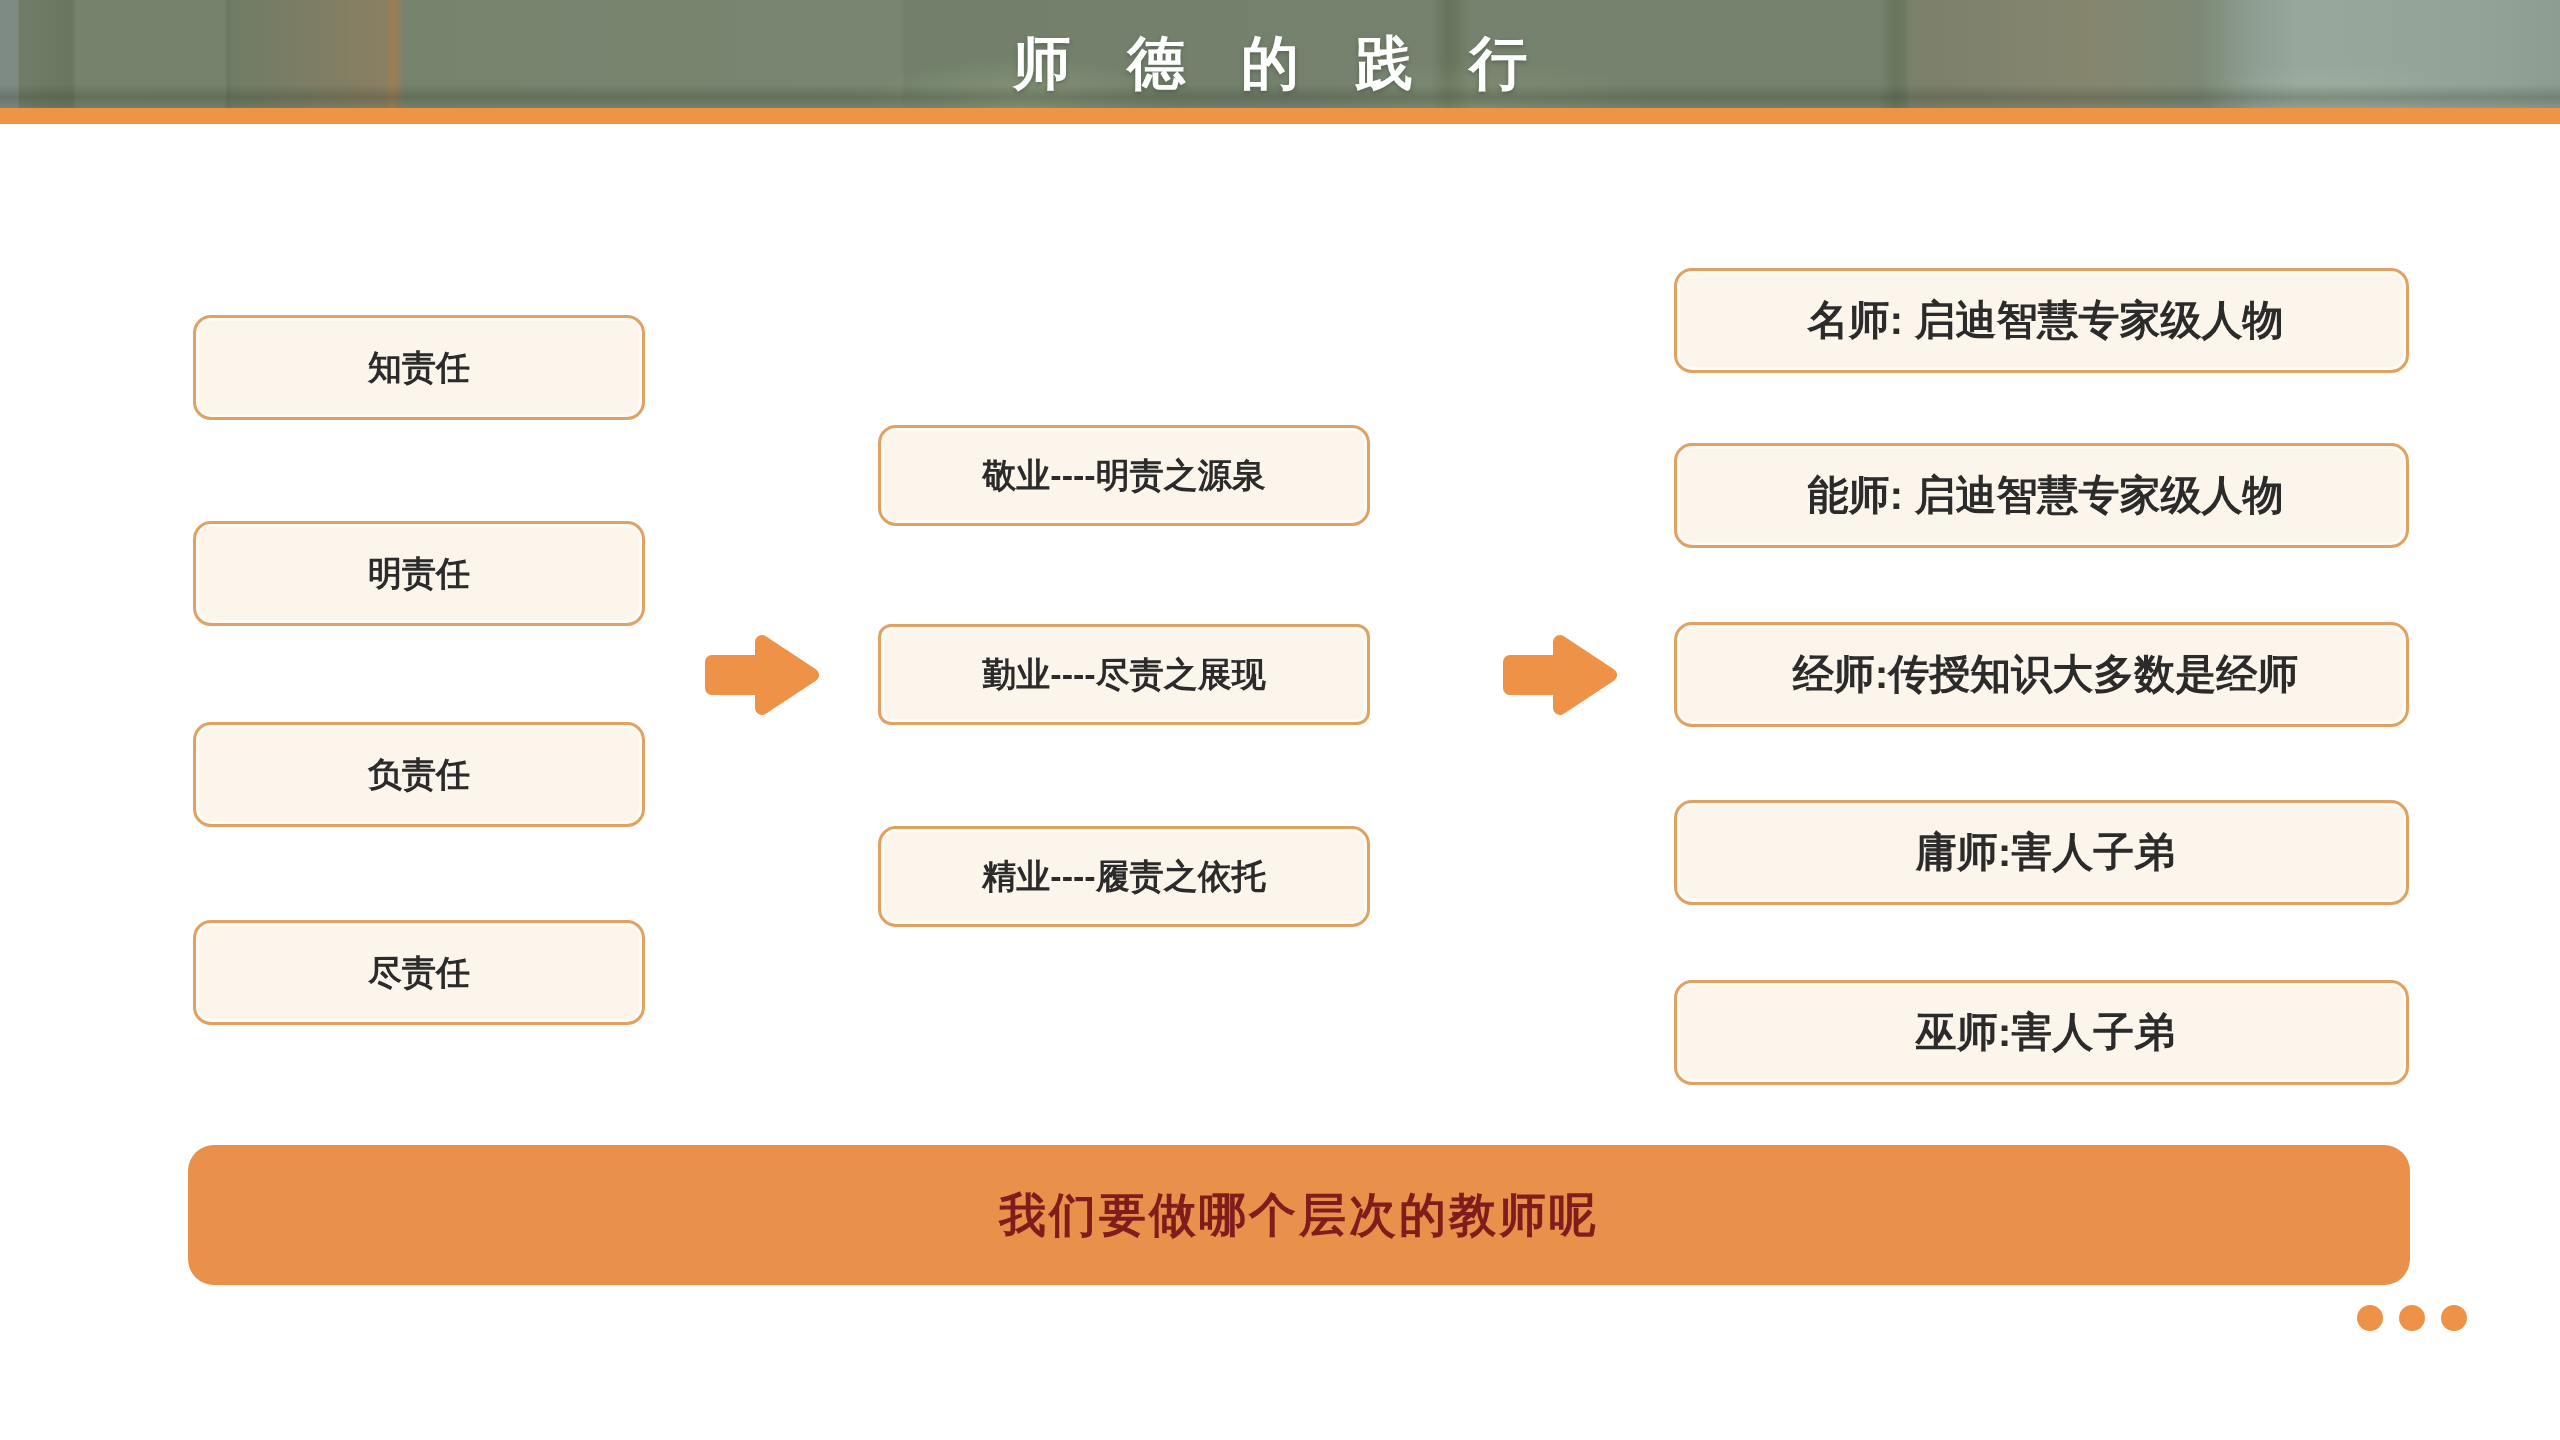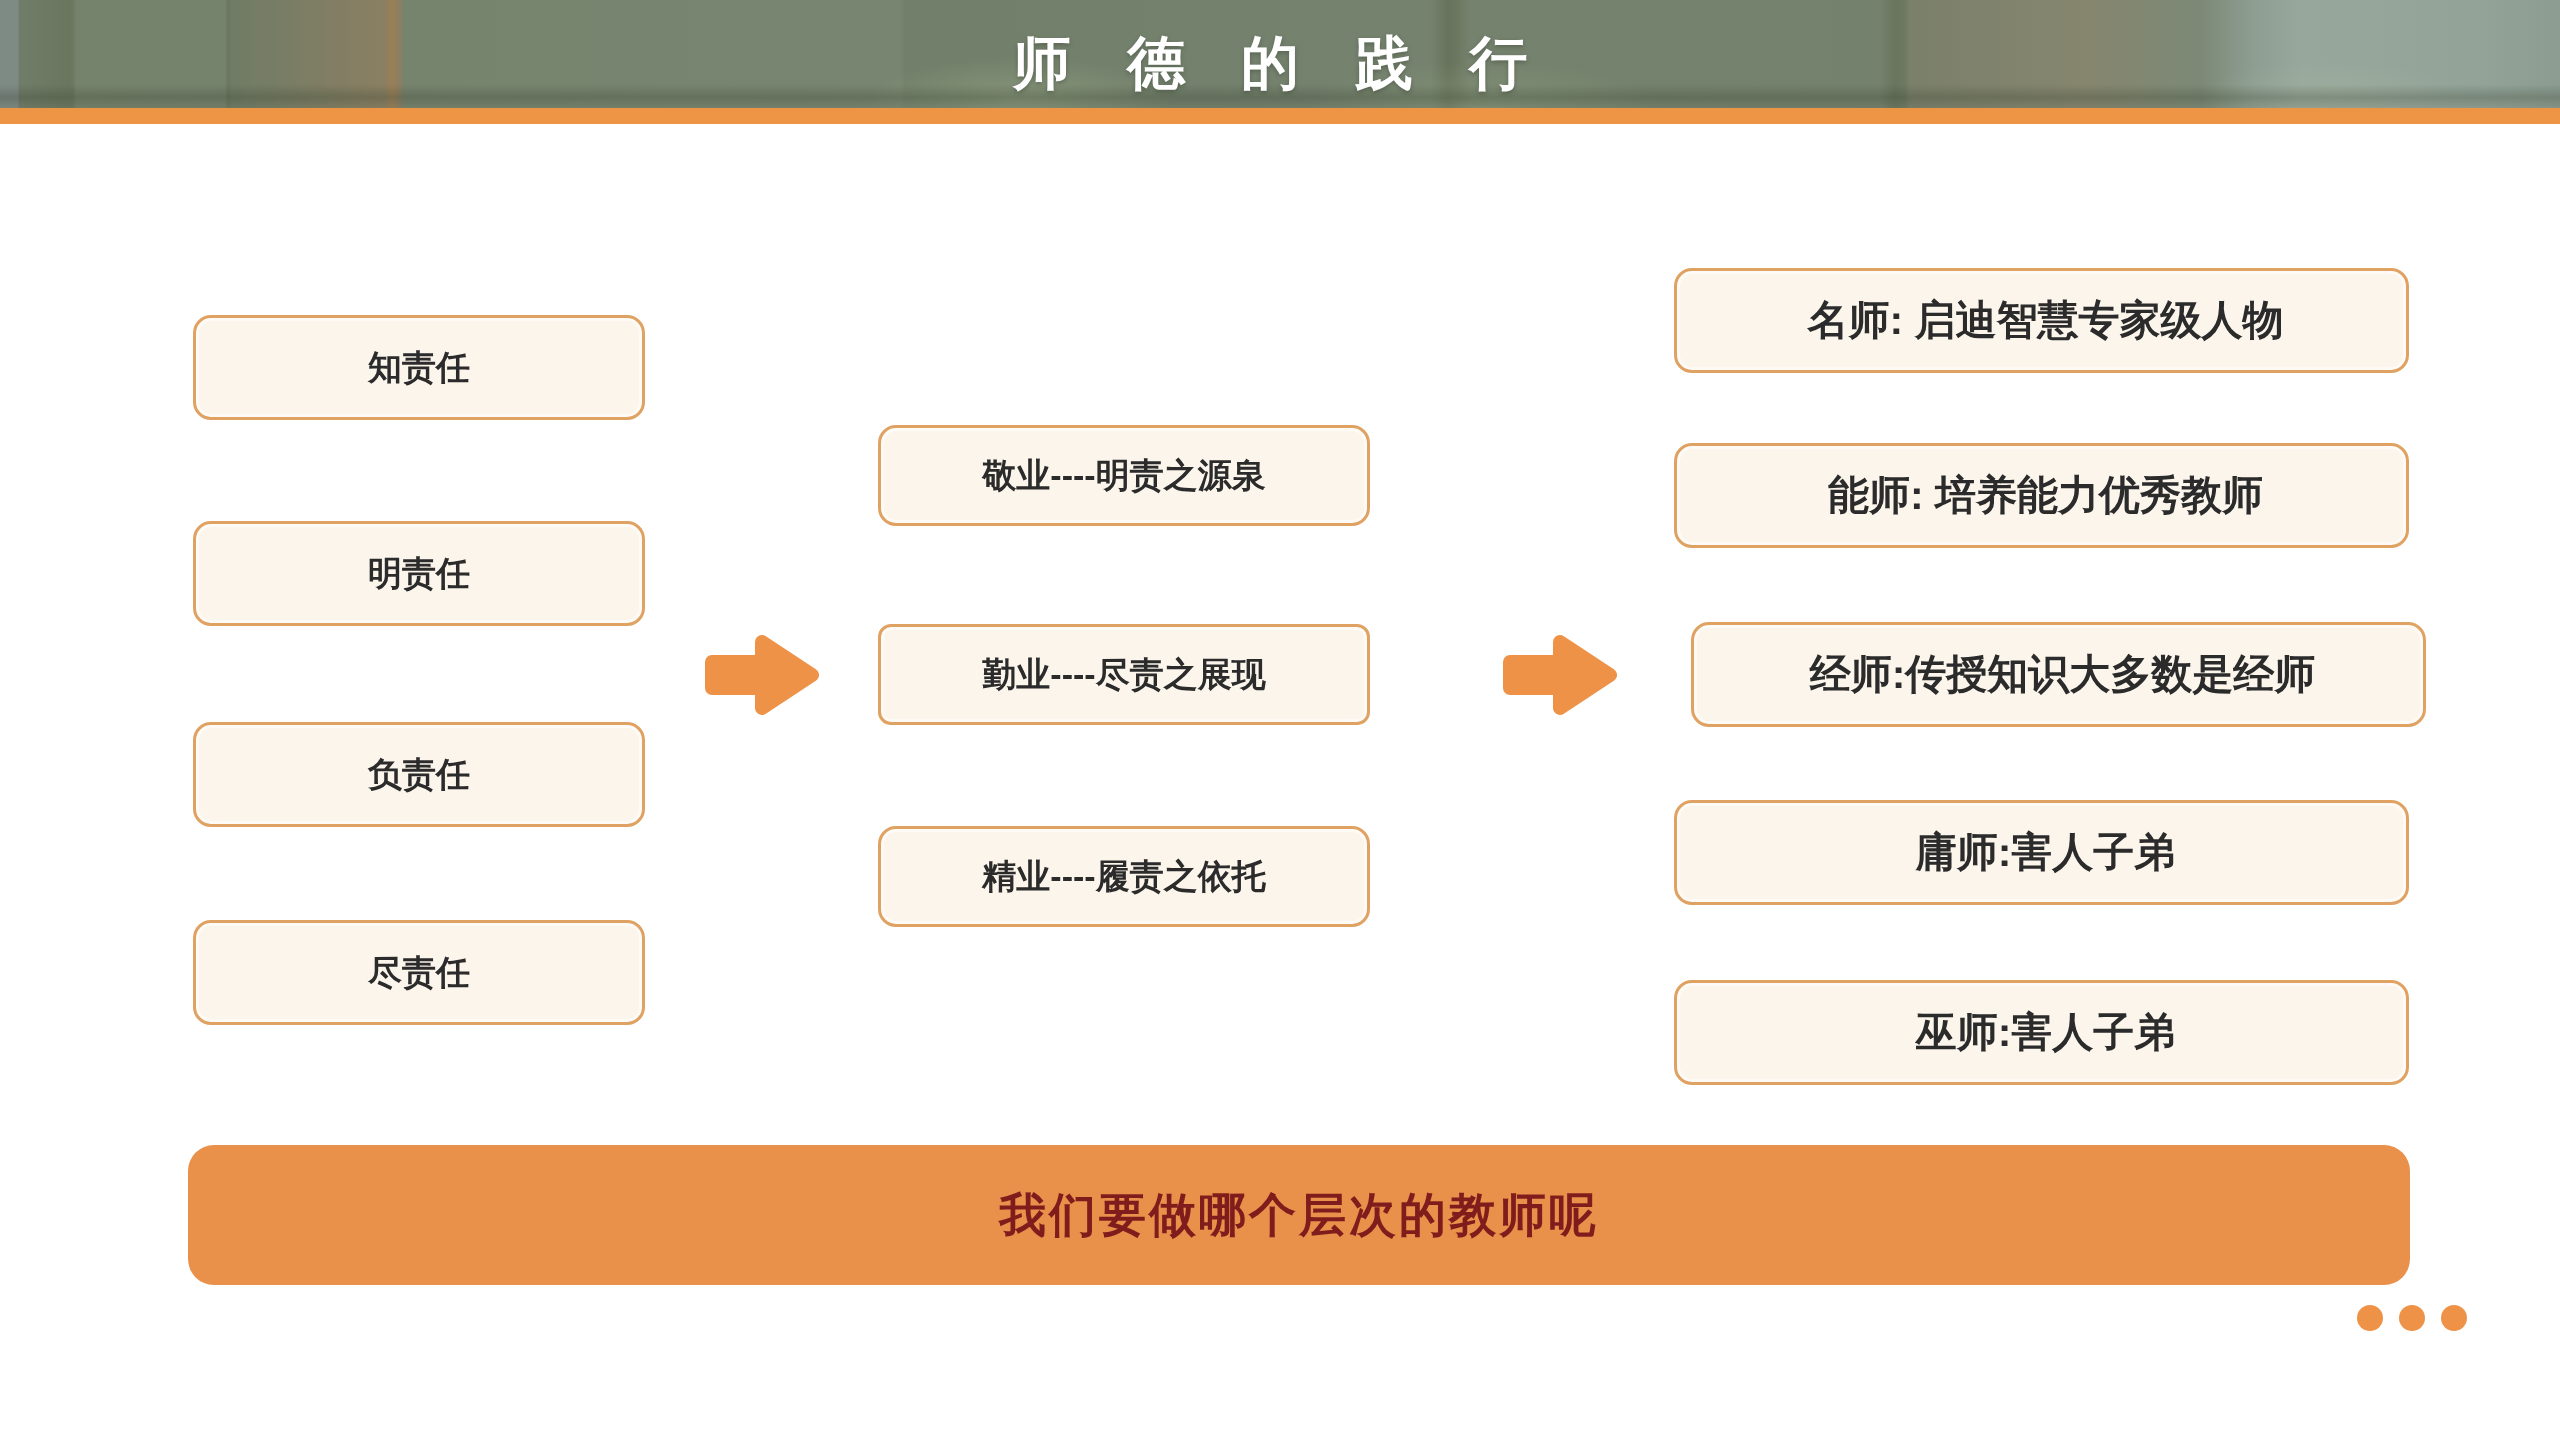--- a/index.html
+++ b/index.html
@@ -92,21 +92,21 @@
   .l1 { top: 521px; }
   .l2 { top: 722px; }
   .l3 { top: 920px; }
 
   .m0 { top: 425px; }
   .m1 { top: 624px; border-radius: 13px; }
   .m2 { top: 826px; }
 
   .r0 { top: 268px; }
   .r1 { top: 443px; }
-  .r2 { top: 622px; margin-left: 17px; }
+  .r2 { top: 622px; }
   .r3 { top: 800px; }
   .r4 { top: 980px; }
 
   
   .flow-arrow {
     position: absolute;
     width: 122px;
     height: 102px;
   }
   .arrow-1 { left: 700px; top: 624px; }
@@ -162,21 +162,21 @@
 
   <div class="node-box col-mid m0">敬业----明责之源泉</div>
   <div class="node-box col-mid m1">勤业----尽责之展现</div>
   <div class="node-box col-mid m2">精业----履责之依托</div>
 
   <svg class="flow-arrow arrow-2" viewBox="0 0 122 102" aria-hidden="true">
     <path d="M12 38 L62 38 L62 18 L112 51 L62 84 L62 64 L12 64 Z" fill="#EE9247" stroke="#EE9247" stroke-width="14" stroke-linejoin="round"></path>
   </svg>
 
   <div class="node-box col-right r0">名师: 启迪智慧专家级人物</div>
-  <div class="node-box col-right r1">能师: 培养能力优秀教师</div>
+  <div class="node-box col-right r1">能师: 启迪智慧专家级人物</div>
   <div class="node-box col-right r2">经师:传授知识大多数是经师</div>
   <div class="node-box col-right r3">庸师:害人子弟</div>
   <div class="node-box col-right r4">巫师:害人子弟</div>
 
   <div class="banner">
     <span>我们要做哪个层次的教师呢</span>
   </div>
 
   <div class="dots">
     <div class="dot"></div>

